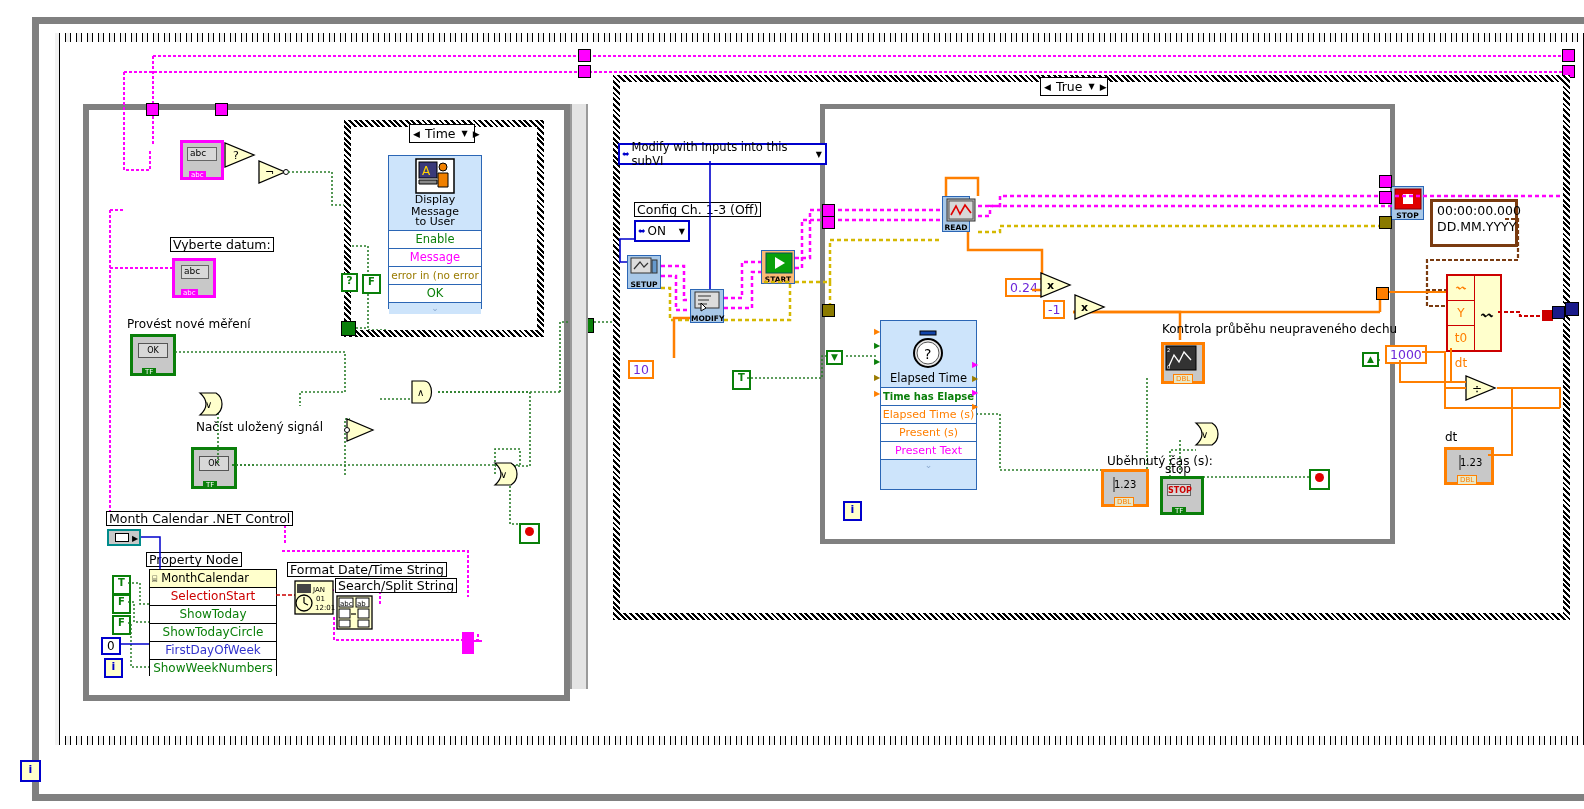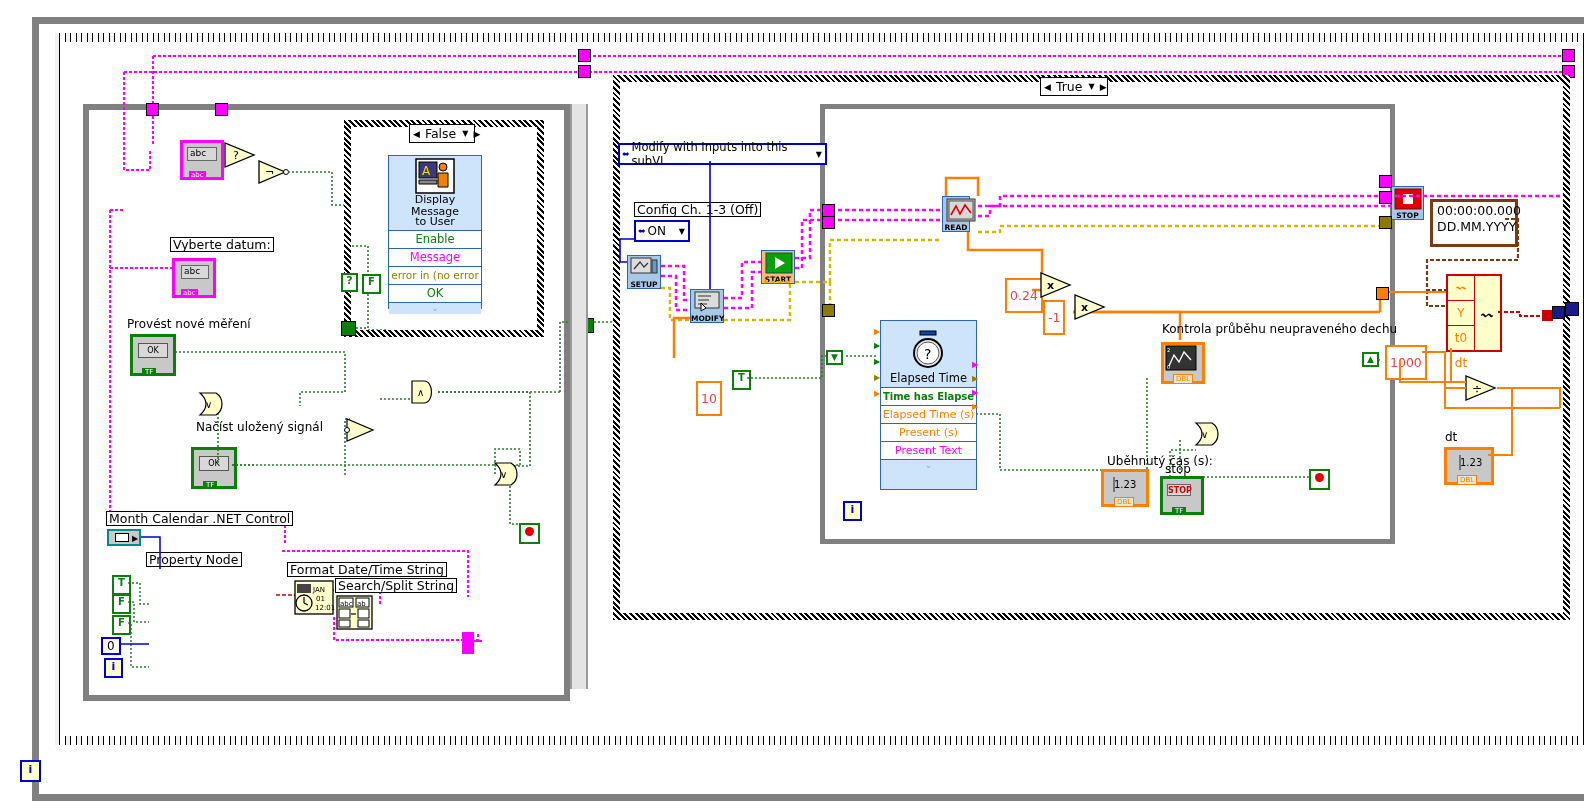--- a/index.html
+++ b/index.html
@@ -27,21 +27,21 @@
   
   .sel{position:absolute;display:flex;align-items:center;background:#fff;border:1px solid #000;height:17px;font-size:12px;padding:0 1px;z-index:30;}
   .sel .arr{font-size:9px;padding:0 2px;}
   .sel .txt{padding:0 6px 0 3px;font-size:12.5px;}
   .sel .dn{font-size:8px;padding-right:3px;}
   .node-vi{position:absolute;background:#cde4fb;border:1px solid #2b66b5;}
   .node-vi .ico{display:block;margin:3px auto 1px;}
   .node-vi .nm{font-size:11px;text-align:center;color:#000;line-height:1.05;padding-bottom:2px;}
   .node-vi .row{font-size:11.5px;text-align:center;border-top:1px solid #2b66b5;background:#fff;position:relative;height:17px;line-height:17px;}
   .node-vi .row.last{background:#cde4fb;height:11px;line-height:11px;color:#8aa9cf;font-size:9px;}
-  .const{position:absolute;background:#fff;border:2px solid #ff7f00;color:#ef4444;font-size:12.5px;padding:8px 3px;line-height:15px;}
+  .const{position:absolute;background:#fff;border:2px solid #ff7f00;color:#6d28d9;font-size:12.5px;padding:0 3px;line-height:15px;}
   .ctl-bool{position:absolute;background:#c8c8c8;border:3px solid #0a7f0a;}
   .ctl-bool .cap{background:#d8d8d8;border:1px solid #555;font-size:8px;text-align:center;color:#000;}
   .ring{position:absolute;background:#fff;border:2px solid #0000cc;color:#000;font-size:12.5px;display:flex;align-items:center;height:18px;}
 
   .pnode{position:absolute;background:#ffffcc;border:1px solid #000;}
   .pnode .hdr{background:#ffffcc;border-bottom:1px solid #000;font-size:12px;padding:0 2px;height:17px;line-height:17px;}
   .pnode .pr{background:#fff;border-bottom:1px solid #000;font-size:12px;height:17px;line-height:17px;text-align:center;}
 
   .ind{position:absolute;background:#c8c8c8;border:3px solid #ff7f00;}
   .ind .v{background:#d8d8d8;border:1px solid #777;font-size:10px;text-align:center;color:#000;}
@@ -175,21 +175,21 @@
     <text x="7" y="16" font-size="10" font-family="DejaVu Sans">∨</text>
   </svg>
 
   <div class="stopled" style="left:519px;top:523px;">
       <i></i>
     </div>
 
   <div class="frame-case" style="left:344px;top:120px;width:186px;height:203px;"></div>
   <div class="sel" style="left:409px;top:124px;width:62px;">
     <span class="arr">◀</span>
-    <span class="txt">False</span>
+    <span class="txt">Time</span>
     <span class="dn">▼</span>
     <span class="arr">▶</span>
   </div>
 
   <div class="qicon" style="left:341px;top:273px;color:#0a7f0a;">?</div>
   <div class="shiftreg" style="left:341px;top:321px;"></div>
   <div class="shiftreg" style="left:579px;top:318px;"></div>
 
   <div class="node-vi" style="left:388px;top:155px;width:92px;height:152px;">
     <svg class="ico" width="38" height="34" viewBox="0 0 38 34">
@@ -210,20 +210,31 @@
   </div>
   <div class="ticon" style="left:362px;top:274px;">F</div>
 
   <div class="lbl box" style="left:106px;top:511px;">Month Calendar .NET Control</div>
   <div class="abs" style="left:107px;top:529px;width:34px;height:17px;background:#c8c8c8;border:2px solid #008b8b;">
     <div class="abs" style="left:6px;top:2px;width:14px;height:9px;background:#fff;border:1px solid #000;"></div>
     <div class="abs" style="left:23px;top:3px;font-size:8px;">▶</div>
   </div>
 
   <div class="lbl box" style="left:146px;top:552px;">Property Node</div>
+  <div class="pnode" style="left:149px;top:569px;width:126px;height:105px;">
+    <div class="hdr">
+      <span style="font-size:9px;">⌸</span>
+      <span style="font-size:11.5px;">MonthCalendar</span>
+    </div>
+    <div class="pr" style="color:#cc0000;">SelectionStart</div>
+    <div class="pr" style="color:#0a7f0a;">ShowToday</div>
+    <div class="pr" style="color:#0a7f0a;">ShowTodayCircle</div>
+    <div class="pr" style="color:#3333cc;">FirstDayOfWeek</div>
+    <div class="pr" style="color:#0a7f0a;border-bottom:none;">ShowWeekNumbers</div>
+  </div>
 
   <div class="ticon" style="left:112px;top:575px;">T</div>
   <div class="ticon" style="left:112px;top:594px;">F</div>
   <div class="ticon" style="left:112px;top:615px;">F</div>
   <div class="abs" style="left:101px;top:637px;border:2px solid #0000cc;background:#fff;font-size:12px;line-height:14px;padding:0 4px;color:#000;">0</div>
   <div class="iicon" style="left:104px;top:658px;">i</div>
 
   <svg class="abs" style="left:0;top:0;width:1584px;height:809px;pointer-events:none;">
     <g stroke="#2a7d2a" stroke-width="1.5" fill="none" stroke-dasharray="2,2">
       <path d="M128,583 L140,583 L140,604 L149,604"></path>
@@ -328,21 +339,21 @@
   </div>
 
   <div class="abs" style="left:1391px;top:186px;width:33px;height:34px;background:#a8c8e8;border:1px solid #2b66b5;">
     <svg width="26" height="20" viewBox="0 0 26 20" style="margin:2px 3px;">
       <rect x="0" y="0" width="26" height="20" fill="#e00000" stroke="#800"></rect>
       <rect x="8" y="5" width="10" height="10" fill="#fff"></rect>
     </svg>
     <div style="font-size:7.5px;font-weight:bold;text-align:center;line-height:9px;">STOP</div>
   </div>
 
-  <div class="const" style="left:696px;top:360px;margin-top:21px;">10</div>
+  <div class="const" style="left:628px;top:360px;">10</div>
   <div class="const" style="left:1005px;top:278px;">0.24</div>
   <div class="const" style="left:1043px;top:300px;">-1</div>
   <div class="const" style="left:1385px;top:345px;">1000</div>
 
   <div class="ticon" style="left:732px;top:370px;color:#0a7f0a;">T</div>
 
   <svg class="abs" style="left:0;top:0;width:1584px;height:809px;pointer-events:none;">
 
     <g stroke="#ff00ff" stroke-width="2.5" fill="none" stroke-dasharray="4,3">
       <path d="M661,266 L684,266 L684,300 L690,300"></path>

